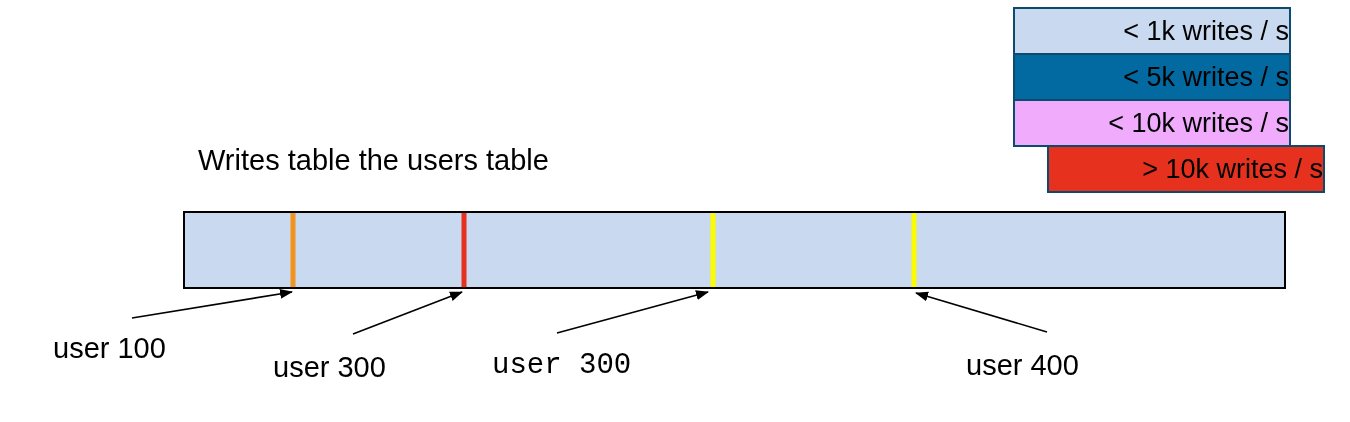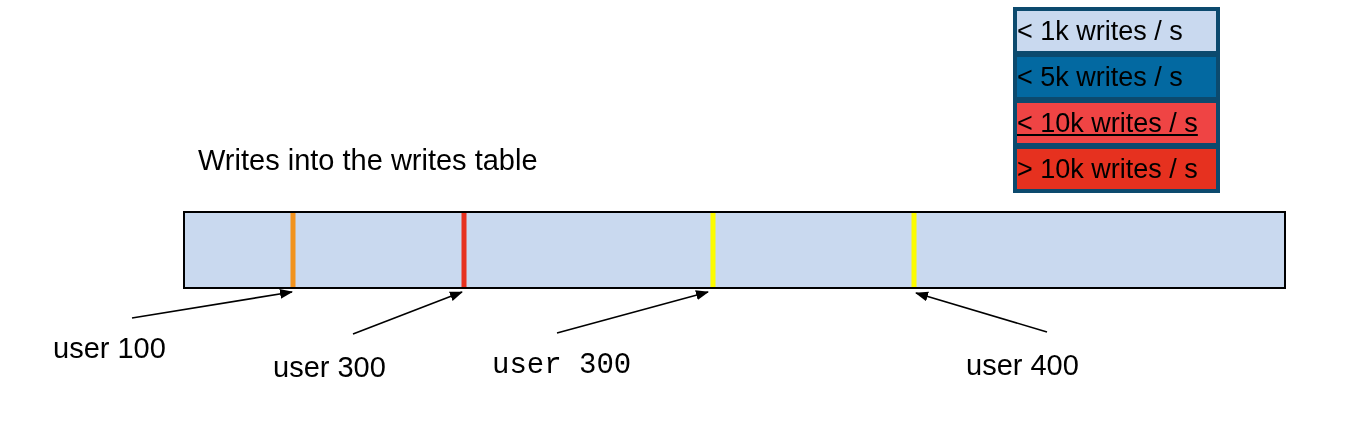--- a/index.html
+++ b/index.html
@@ -23,27 +23,27 @@
   }
 
   .legend {
     position: absolute;
     left: 1013px;
     top: 7px;
     width: 233px;
   }
   .legend-row {
     box-sizing: border-box;
-    width: 207px;
+    width: 278px;
     height: 48px;
-    border: 4px solid #0c4a6e;
+    border: 2px solid #0c4a6e;
     margin-top: -2px;
     display: flex;
     align-items: center;
-    justify-content: flex-start;
+    justify-content: flex-end;
     font-size: 27px;
     white-space: nowrap;
   }
   .legend-row:first-child { margin-top: 0; }
 
   .bar {
     position: absolute;
     left: 183px;
     top: 211px;
     width: 1103px;
@@ -73,33 +73,33 @@
     width: 1350px;
     height: 422px;
     pointer-events: none;
   }
 </style>
 </head>
 <body>
 
 <div class="canvas">
 
-  <div class="title">Writes into the writes table</div>
+  <div class="title">Writes table the users table</div>
 
   <div class="legend">
       <div class="legend-row" style="background: rgb(201, 217, 239);">
         <span>&lt; 1k writes / s</span>
       </div>
       <div class="legend-row" style="background: #0369a1;">
         <span>&lt; 5k writes / s</span>
       </div>
-      <div class="legend-row" style="background: #ef4444; text-decoration: underline;">
+      <div class="legend-row" style="background: #f0abfc;">
         <span>&lt; 10k writes / s</span>
       </div>
-      <div class="legend-row" style="background: rgb(230, 49, 31);">
+      <div class="legend-row" style="background: rgb(230, 49, 31); margin-left: 34px;">
         <span>&gt; 10k writes / s</span>
       </div>
     </div>
 
   <div class="bar" style="background: rgb(201, 217, 239);">
       <div class="tick" style="left: 9.8%; background: rgb(241, 147, 30);"></div>
       <div class="tick" style="left: 25.4%; background: rgb(230, 49, 31);"></div>
       <div class="tick" style="left: 48%; background: rgb(252, 252, 0);"></div>
       <div class="tick" style="left: 66.3%; background: rgb(252, 252, 0);"></div>
     </div>

